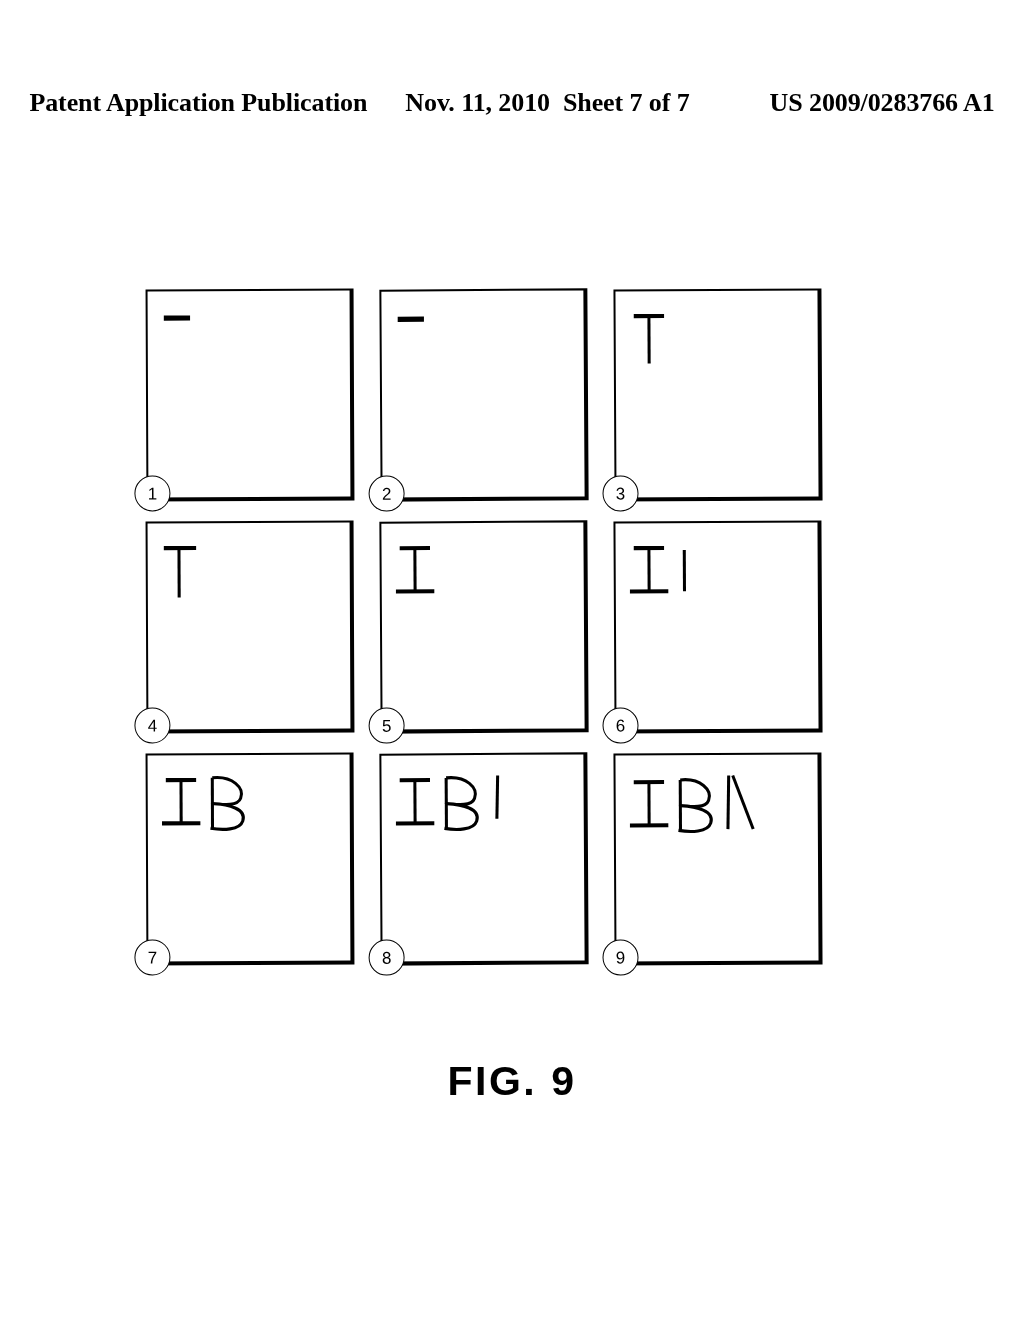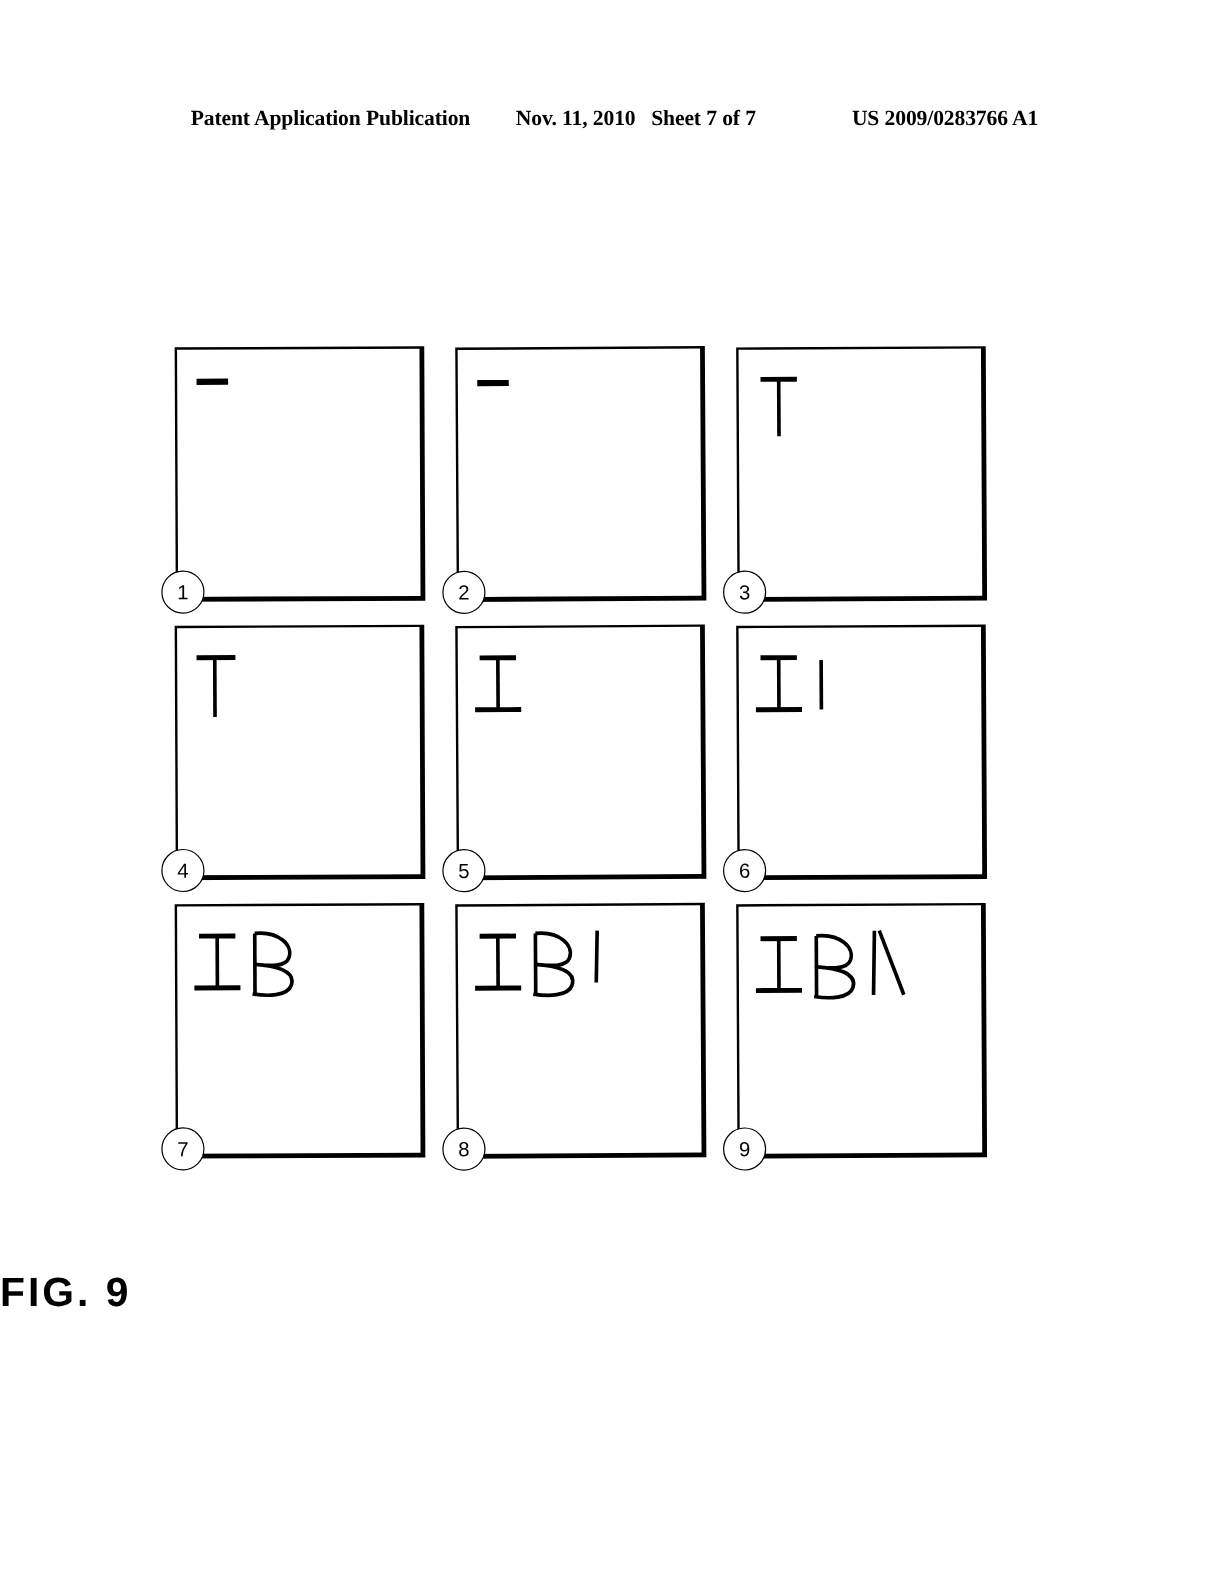--- a/index.html
+++ b/index.html
@@ -23,21 +23,21 @@
     top: 88px;
     left: 0;
     width: 1024px;
     height: 28px;
     display: flex;
     align-items: baseline;
     justify-content: center;
     white-space: nowrap;
     font-family: "Liberation Serif", serif;
     font-weight: bold;
-    font-size: 18px;
+    font-size: 26px;
     letter-spacing: -0.1px;
   }
   .hdr-pub   { margin-right: 38px; }
   .hdr-date  { margin-right: 13px; }
   .hdr-sheet { margin-right: 80px; }
   .hdr-num   { }
 
   
   .figure {
     position: absolute;
@@ -98,24 +98,24 @@
     color: #000000;
     z-index: 5;
   }
 
   
   .fig-caption {
     position: absolute;
     left: 0;
     top: 1058px;
     width: 1024px;
-    text-align: left;
+    text-align: center;
     font-family: "Liberation Sans", sans-serif;
     font-weight: bold;
-    font-size: 34px;
+    font-size: 41px;
     letter-spacing: 2.5px;
     color: #000000;
   }
 </style>
 </head>
 <body>
 
 <div class="page-header">
   <span class="hdr-pub">Patent Application Publication</span>
   <span class="hdr-date">Nov. 11, 2010</span>

